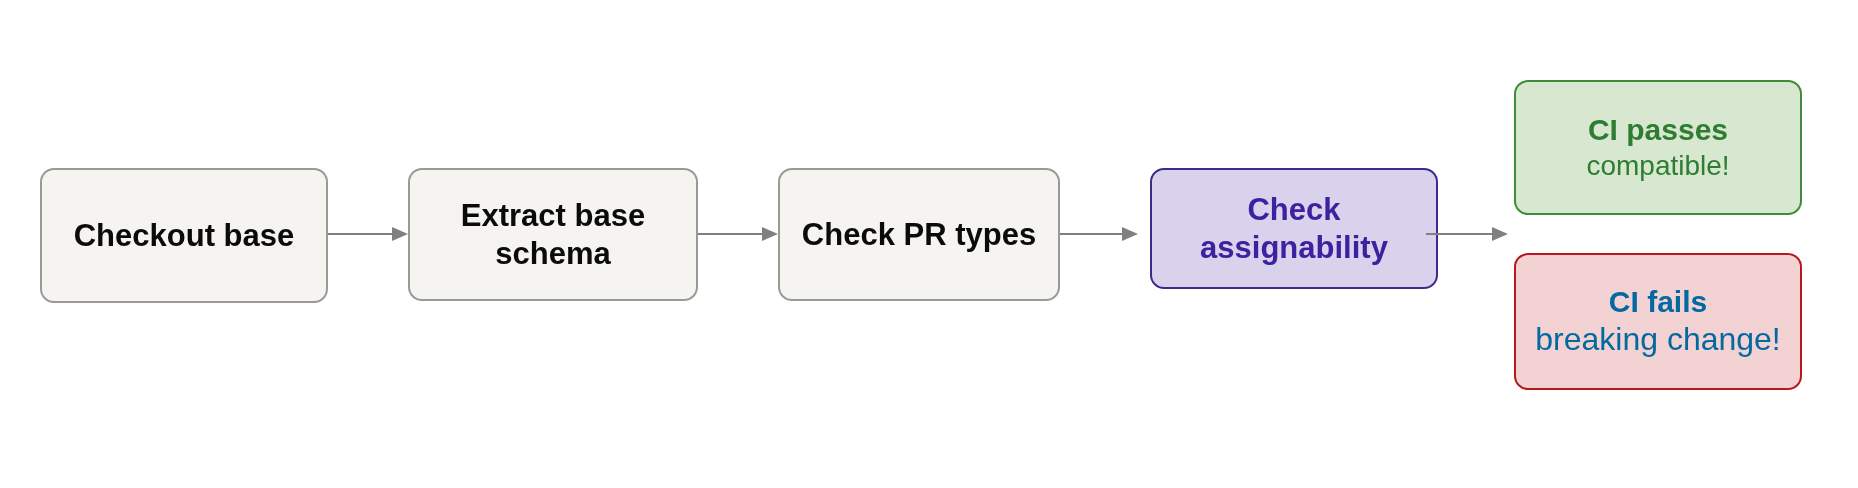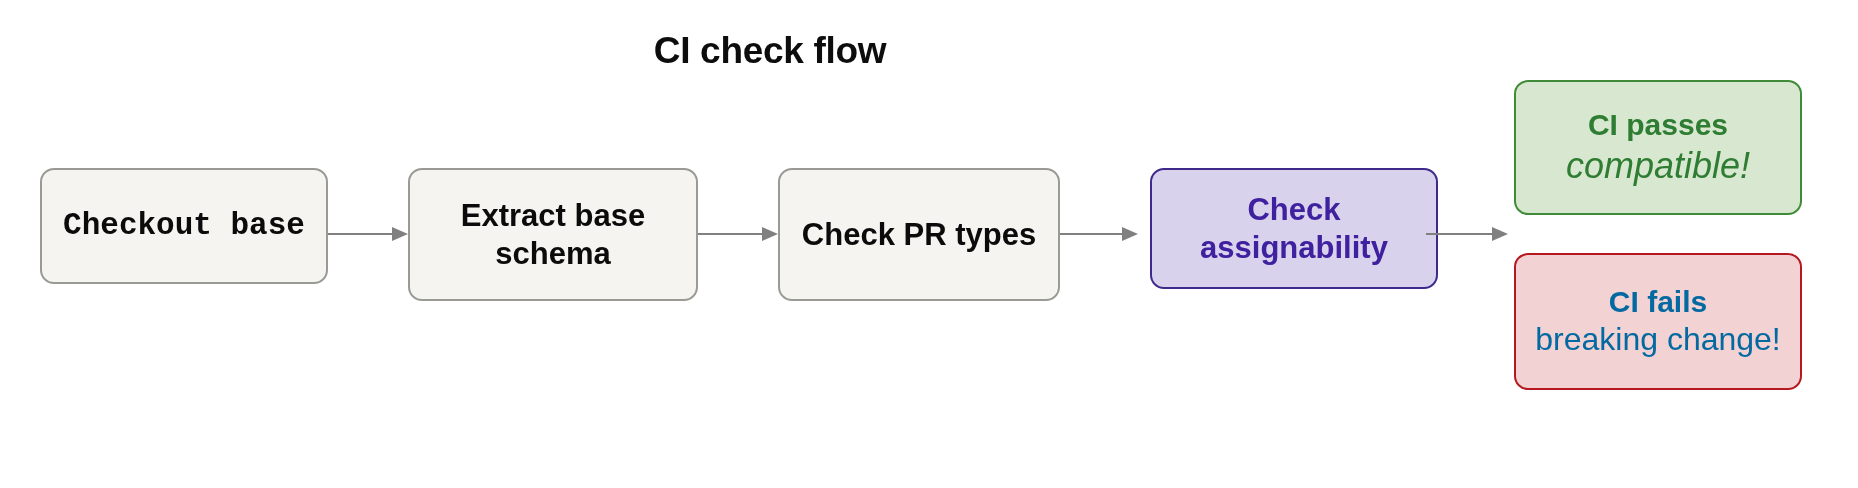--- a/index.html
+++ b/index.html
@@ -73,33 +73,33 @@
   }
   .node--decision .node-label { font-size: 31px; }
 
   
   .node--success {
     background: #d8e8d0;
     border-color: #3f8b37;
     color: #2e7d32;
   }
   .node--success .node-label { font-size: 30px; }
-  .node--success .node-sublabel { font-size: 36px; font-style: italic; }
+  .node--success .node-sublabel { font-size: 28px; }
 
   
   .node--failure {
     background: #f3d2d4;
     border-color: #b5191f;
     color: #0369a1;
   }
   .node--failure .node-label { font-size: 30px; }
   .node--failure .node-sublabel { font-size: 32px; }
 
   
-  #node-checkout-base      { left: 40px;   top: 168px; width: 288px; height: 116px; font-family: Liberation Mono, monospace; }
+  #node-checkout-base      { left: 40px;   top: 168px; width: 288px; height: 135px; }
   #node-extract-schema     { left: 408px;  top: 168px; width: 290px; height: 133px; }
   #node-load-pr-types      { left: 778px;  top: 168px; width: 282px; height: 133px; }
   #node-check-assignability{ left: 1138px; top: 168px; width: 288px; height: 121px; margin-left: 12px; }
   #node-ci-passes          { left: 1514px; top: 80px;  width: 288px; height: 135px; }
   #node-ci-fails           { left: 1514px; top: 253px; width: 288px; height: 137px; }
 
   
   .connector {
     position: absolute;
     pointer-events: none;
@@ -109,21 +109,20 @@
   #edge-1 { left: 328px;  top: 222px; width: 82px;  height: 24px; }
   #edge-2 { left: 698px;  top: 222px; width: 82px;  height: 24px; }
   #edge-3 { left: 1060px; top: 222px; width: 80px;  height: 24px; }
   #edge-4 { left: 1426px; top: 222px; width: 84px;  height: 24px; }
 </style>
 </head>
 <body>
 
 <div id="canvas">
 
-  <div class="diagram-title">CI check flow</div>
 
   <div class="node node--process" id="node-checkout-base">
     <span class="node-label">Checkout base</span>
   </div>
 
   <div class="node node--process" id="node-extract-schema">
     <span class="node-label">Extract base</span>
     <span class="node-label">schema</span>
   </div>
 

